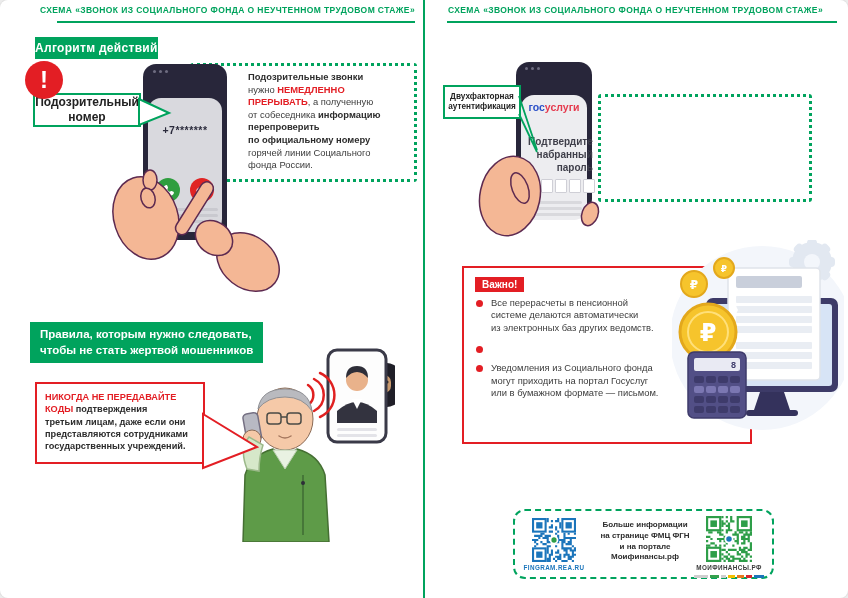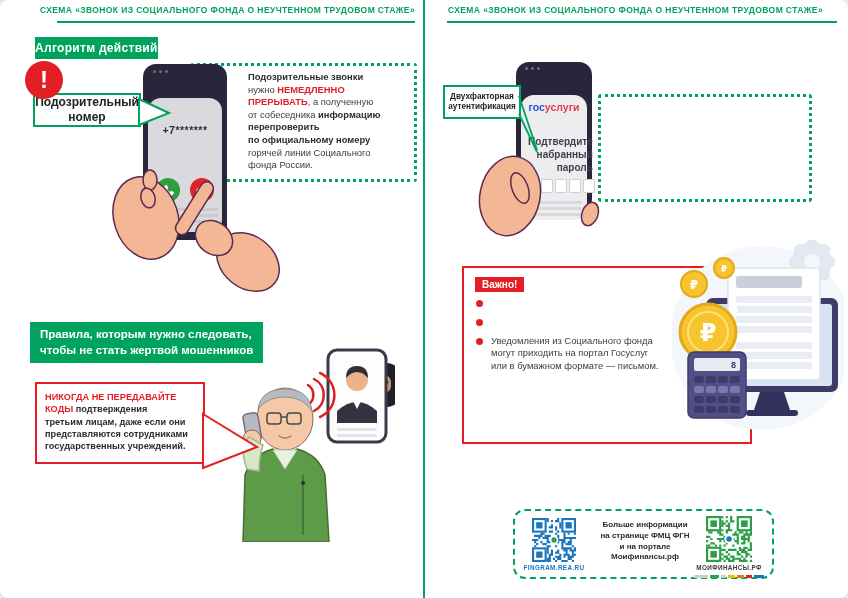--- a/index.html
+++ b/index.html
@@ -211,20 +211,23 @@
   <svg class="abs" style="left:515px;top:92px;z-index:5;" width="30" height="68" viewBox="0 0 30 68">
     <line x1="4" y1="4" x2="22" y2="58" stroke="#00A35D" stroke-width="1.8"></line>
     <line x1="4" y1="22" x2="22" y2="60" stroke="#00A35D" stroke-width="1.8"></line>
   </svg>
 
   <div class="abs" style="left:462px;top:266px;width:290px;height:178px;border:2px solid var(--red);z-index:1;"></div>
   <div class="abs imp-label" style="left:475px;top:277px;z-index:3;">Важно!</div>
   <div class="abs" style="left:476px;top:297px;width:230px;z-index:3;">
     <div class="imp-item">
       <span class="imp-dot"></span>
+      <span class="imp-text">Все перерасчеты в пенсионной
+системе делаются автоматически
+из электронных баз других ведомств.</span>
     </div>
     <div class="imp-item">
       <span class="imp-dot"></span>
     </div>
     <div class="imp-item">
       <span class="imp-dot"></span>
       <span class="imp-text">Уведомления из Социального фонда
 могут приходить на портал Госуслуг
 или в бумажном формате — письмом.</span>
     </div>

